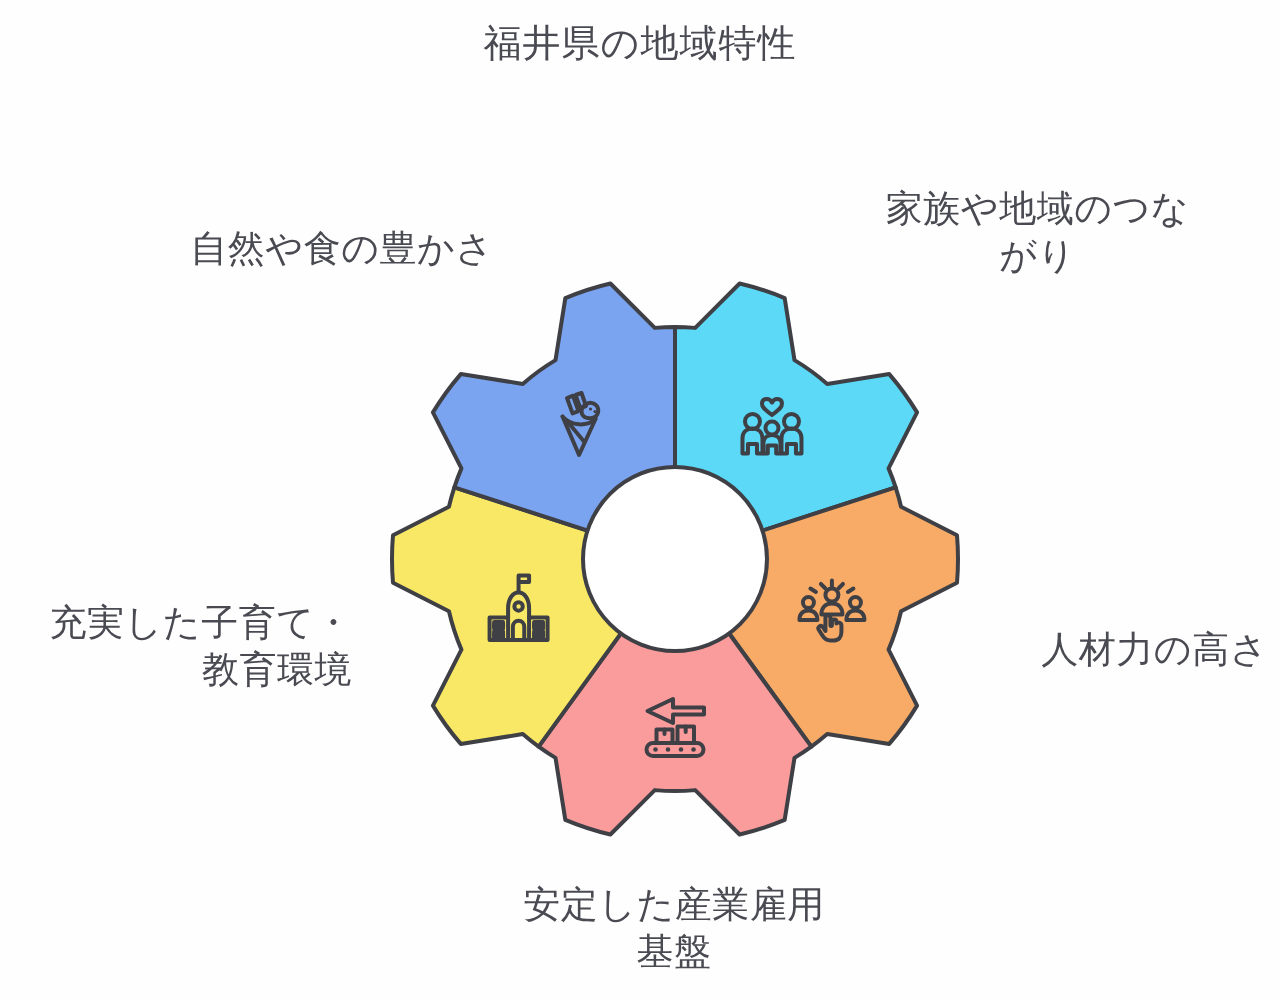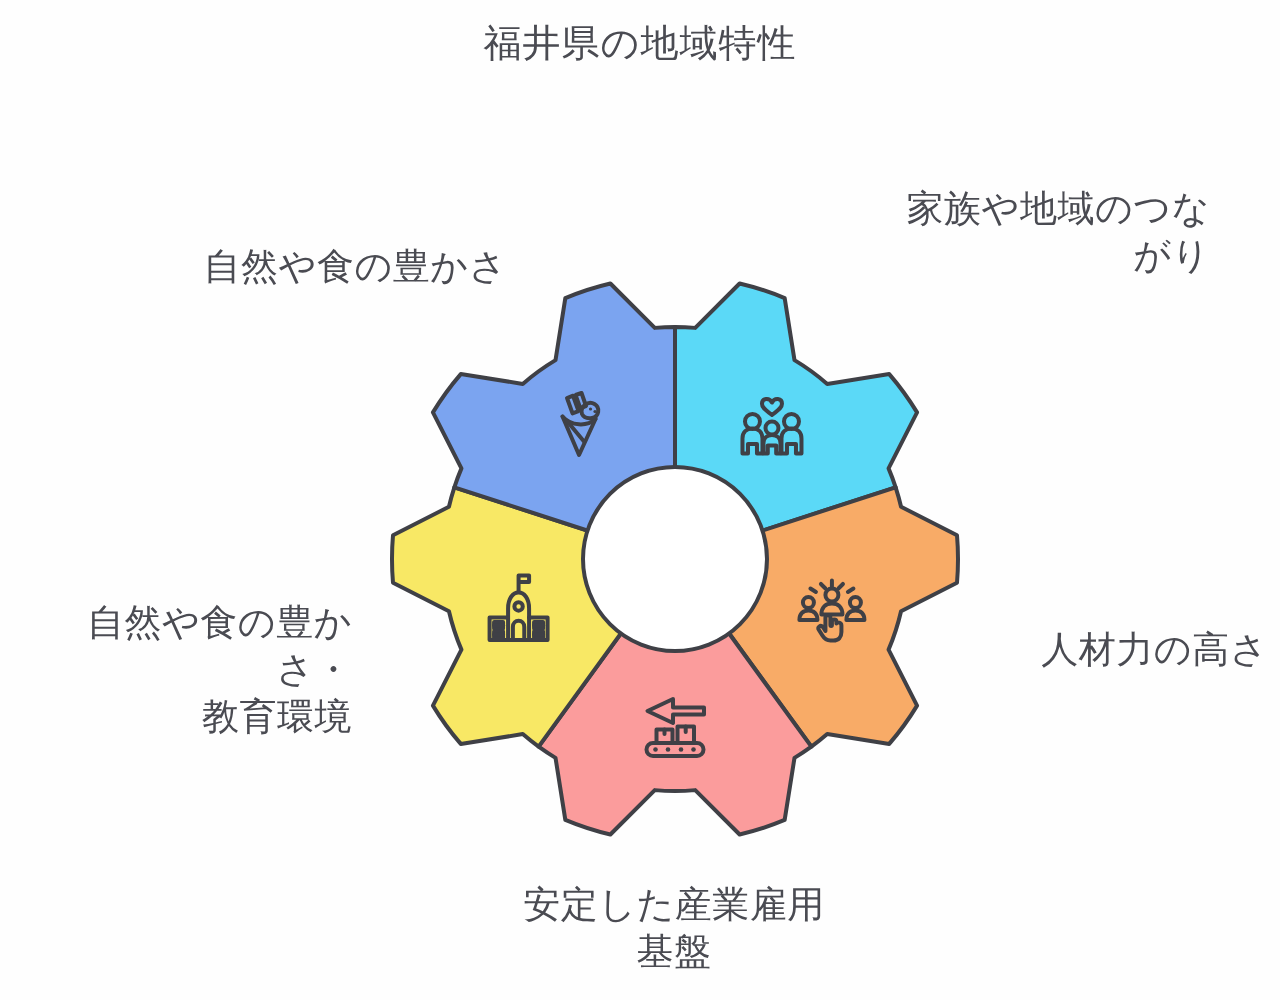--- a/index.html
+++ b/index.html
@@ -16,22 +16,22 @@
     font-size:38px;line-height:46px;font-weight:500;
     color:#4a4b52;letter-spacing:1px;
   }
   #gear{position:absolute;left:0;top:0;}
   .seg-label{
     position:absolute;
     font-size:37px;line-height:47px;font-weight:500;
     color:#4a4b52;letter-spacing:0.5px;
     white-space:pre-line;
   }
-  .lbl-nature{left:177px;top:225px;width:330px;text-align:right;margin-top:18px;}
-  .lbl-community{left:865px;top:185px;width:345px;text-align:right;}
+  .lbl-nature{left:177px;top:225px;width:330px;text-align:center;}
+  .lbl-community{left:865px;top:185px;width:345px;text-align:center;}
   .lbl-talent{left:1008px;top:626px;width:260px;text-align:right;}
   .lbl-industry{left:439px;top:881px;width:470px;text-align:center;}
   .lbl-education{left:32px;top:599px;width:320px;text-align:right;}
 </style>
 </head>
 <body>
 
 <div class="stage">
   <svg id="gear" width="1280" height="1000" viewBox="0 0 1280 1000" stroke="#3f4046" stroke-width="4" stroke-linejoin="round" stroke-linecap="round" fill="none">
       <path d="M675 559 L675.00 327.00 A232 232 0 0 1 695.22 327.88 L739.62 283.48 A283 283 0 0 1 784.67 298.11 L794.49 360.14 A232 232 0 0 1 827.21 383.91 L889.23 374.08 A283 283 0 0 1 917.07 412.40 L888.56 468.35 A232 232 0 0 1 895.65 487.31 Z" fill="#5bd9f7"></path>
@@ -98,16 +98,16 @@
       </g>
     </svg>
 
   <div class="title">福井県の地域特性</div>
 
   <div class="seg-label lbl-community">家族や地域のつな
 がり</div>
   <div class="seg-label lbl-talent">人材力の高さ</div>
   <div class="seg-label lbl-industry">安定した産業雇用
 基盤</div>
-  <div class="seg-label lbl-education">自然や食の豊かさ・
+  <div class="seg-label lbl-education">充実した子育て・
 教育環境</div>
   <div class="seg-label lbl-nature">自然や食の豊かさ</div>
 </div>
 
 </body></html>

